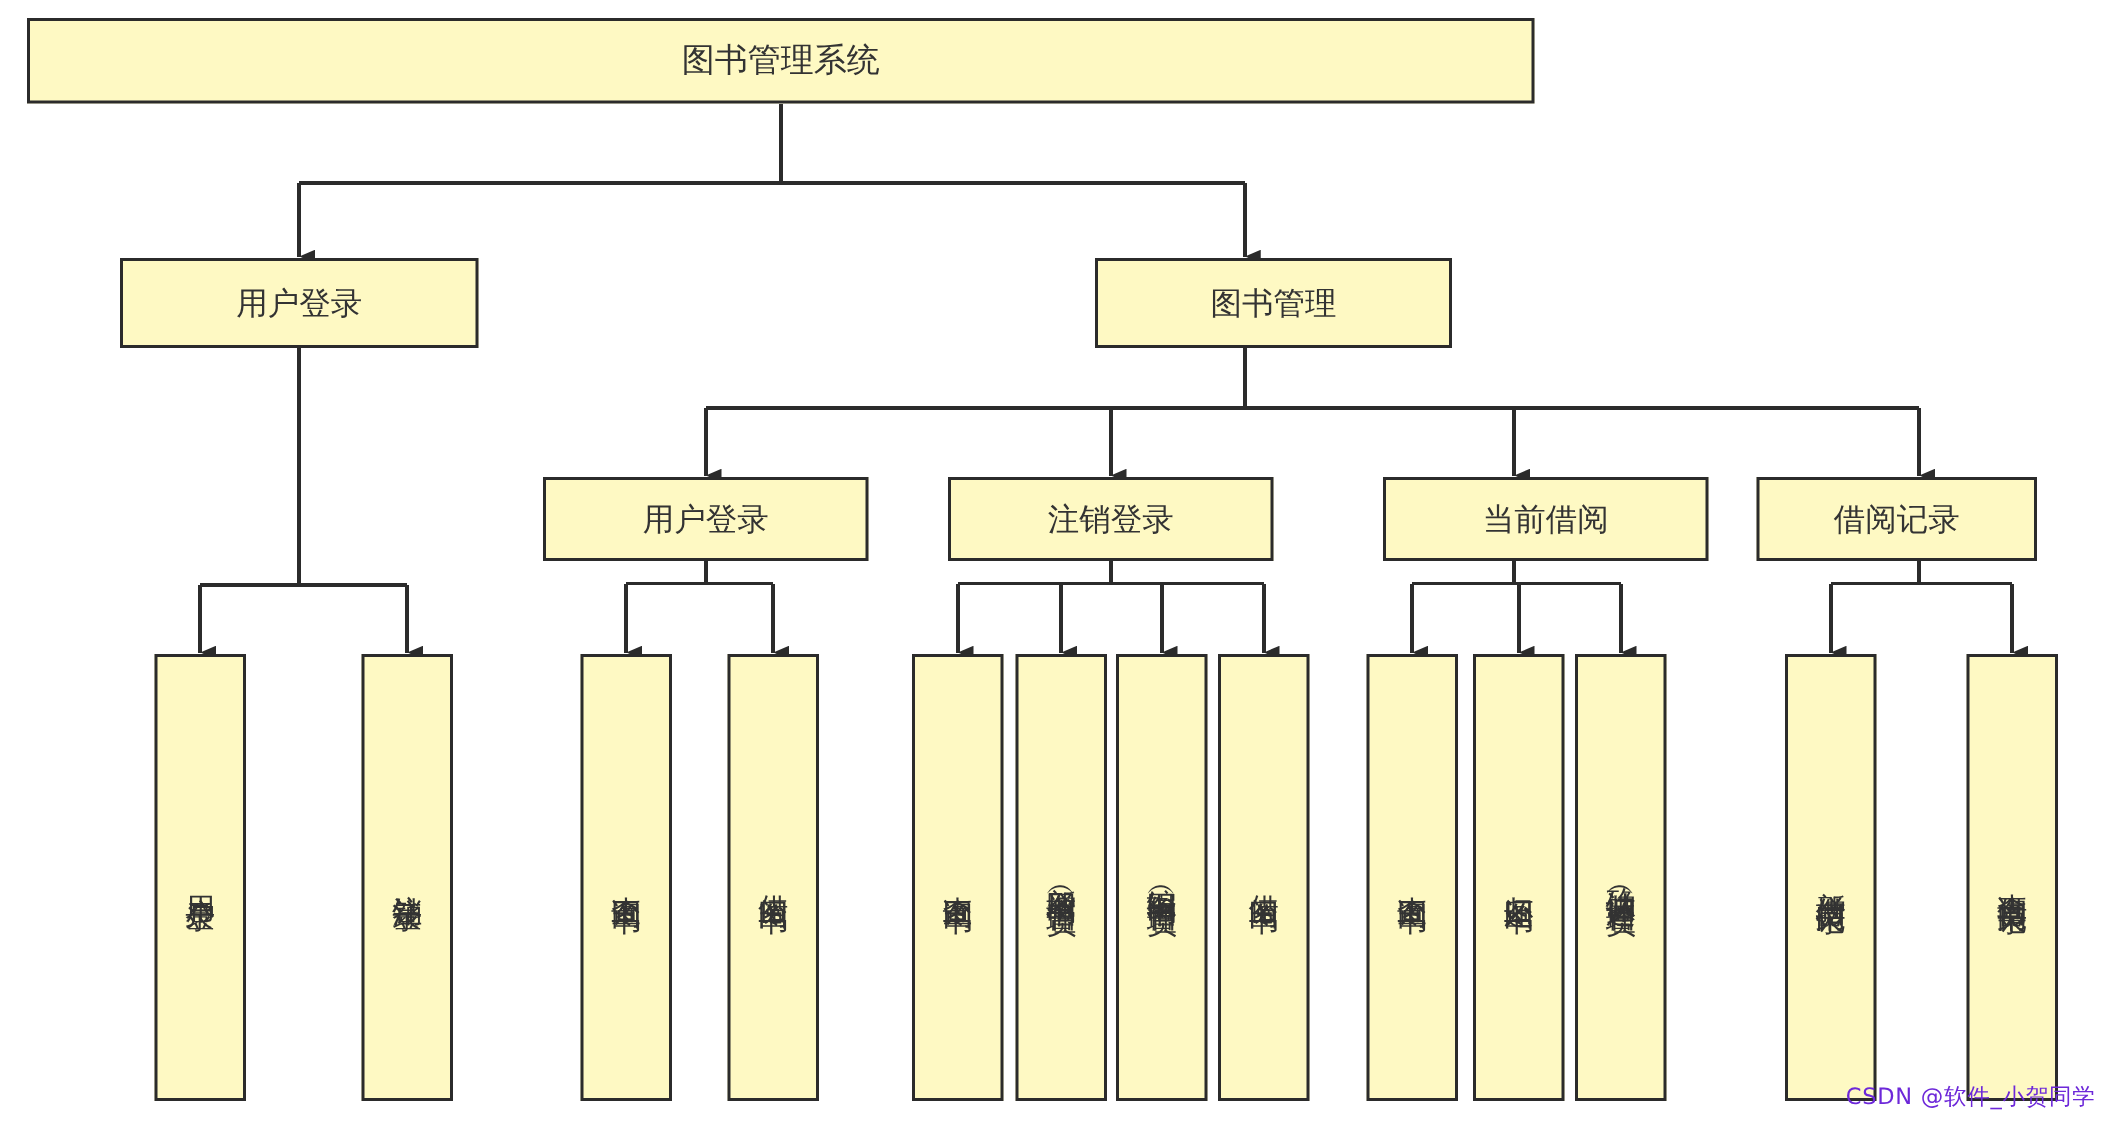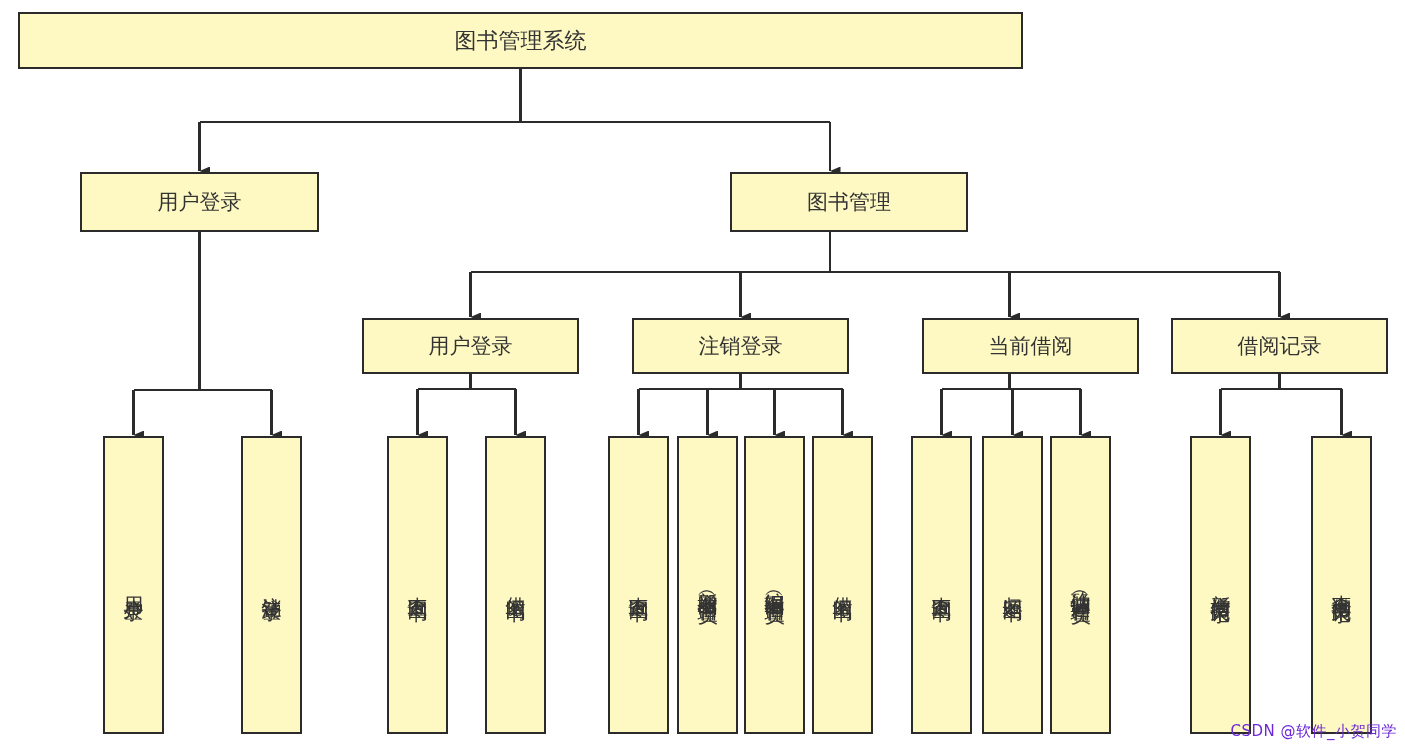--- a/index.html
+++ b/index.html
@@ -127,21 +127,21 @@
       </div>
       <div class="node horizontal" style="left: 362px; top: 318px; width: 217px; height: 56px;">
         <span class="node-label">用户登录</span>
       </div>
       <div class="node horizontal" style="left: 632px; top: 318px; width: 217px; height: 56px;">
         <span class="node-label">注销登录</span>
       </div>
       <div class="node horizontal" style="left: 901px; top: 318px; width: 217px; height: 56px; margin-left: 21px;">
         <span class="node-label">当前借阅</span>
       </div>
-      <div class="node horizontal" style="left: 1171px; top: 318px; width: 217px; height: 56px;">
+      <div class="node horizontal" style="left: 1171px; top: 318px; width: 187px; height: 56px;">
         <span class="node-label">借阅记录</span>
       </div>
       <div class="node vertical" style="left: 103px; top: 436px; width: 61px; height: 298px;">
         <span class="node-label">用户登录</span>
       </div>
       <div class="node vertical" style="left: 241px; top: 436px; width: 61px; height: 298px;">
         <span class="node-label">注销登录</span>
       </div>
       <div class="node vertical" style="left: 387px; top: 436px; width: 61px; height: 298px;">
         <span class="node-label">查询图书</span>

